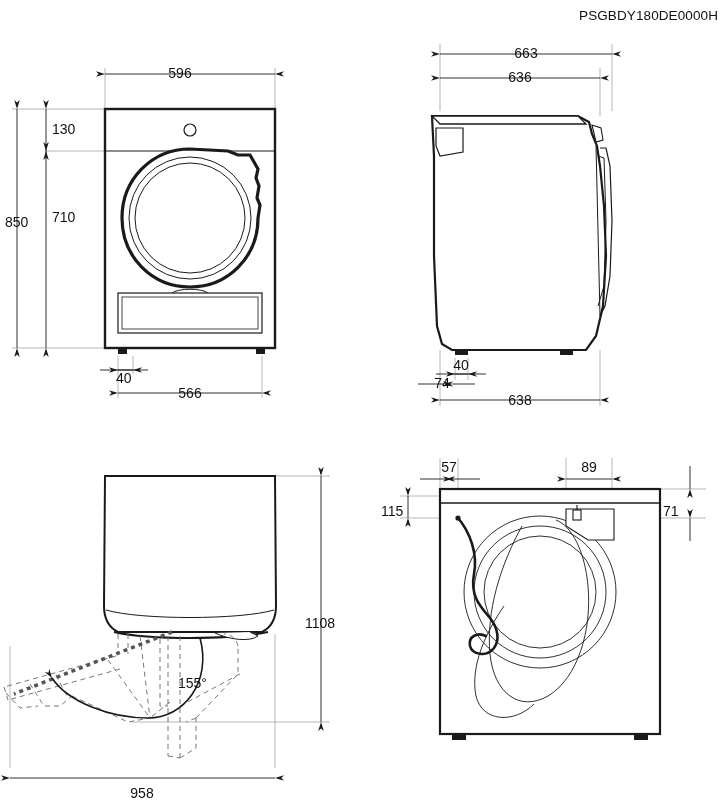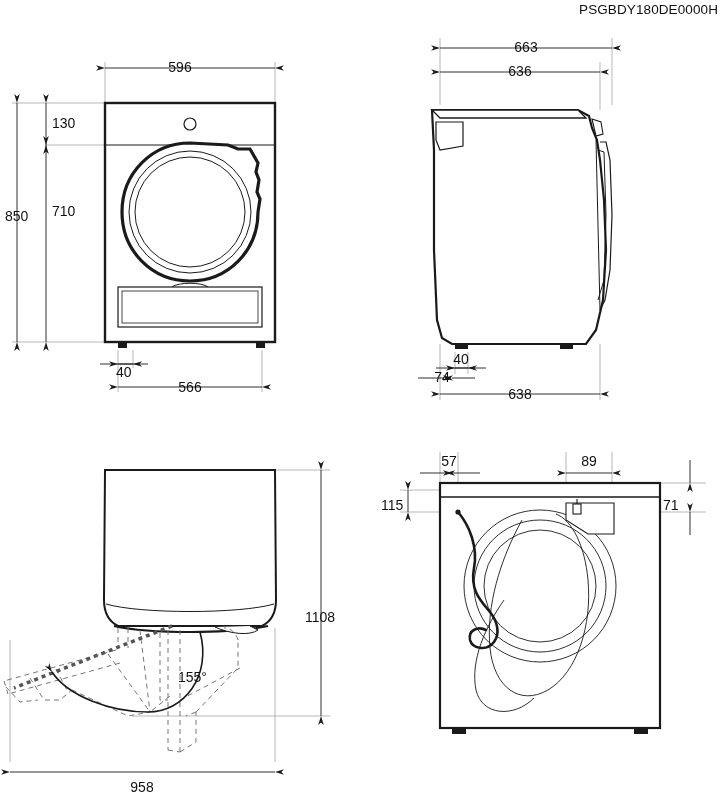--- a/index.html
+++ b/index.html
@@ -11,21 +11,21 @@
     width: 724px;
     height: 800px;
     font-family: "Liberation Sans", sans-serif;
     color: #1a1a1a;
     position: relative;
     overflow: hidden;
   }
   #drawing-root {
     position: absolute;
     left: 0;
-    top: 0;
+    top: 6px;
     width: 724px;
     height: 576px;
   }
   #title-code {
     position: absolute;
     right: 6px;
     top: 2px;
     font-size: 13.5px;
     font-family: "Liberation Sans", sans-serif;
     letter-spacing: 0.1px;

